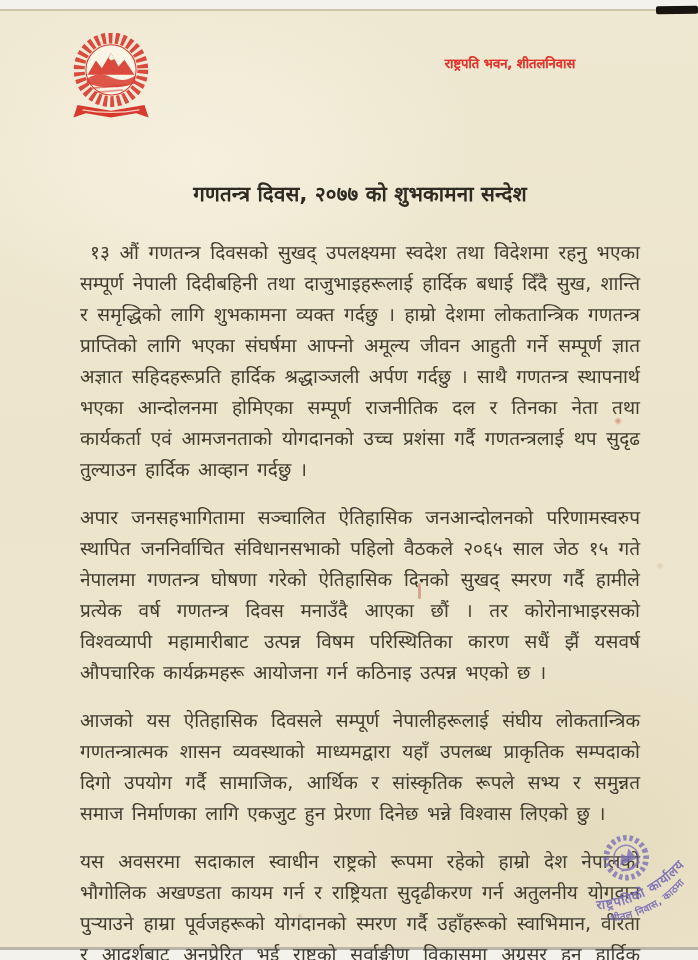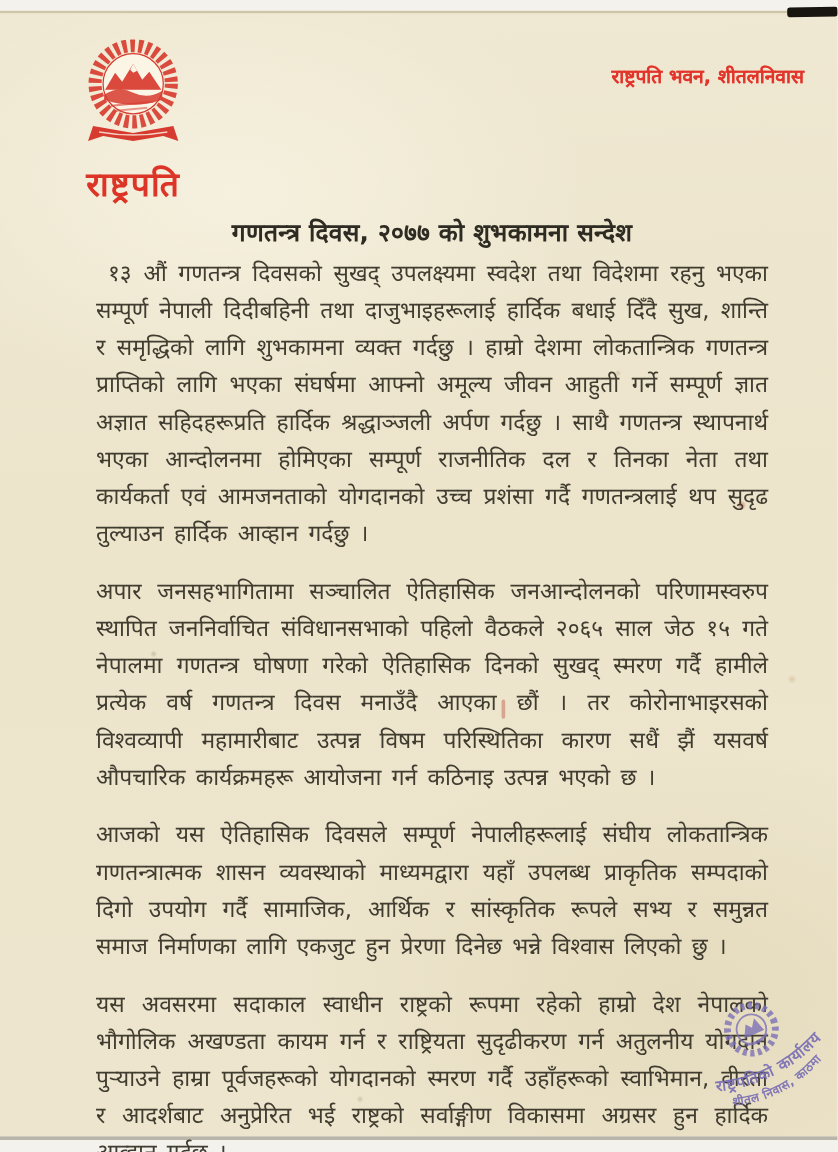--- a/index.html
+++ b/index.html
@@ -52,35 +52,35 @@
     color: #dd3428;
     font-size: 28px;
     font-weight: 700;
     letter-spacing: 1px;
     white-space: nowrap;
   }
   .address {
     position: absolute;
     right: 28px; top: 38px;
     width: 320px;
-    text-align: right;
+    text-align: center;
     color: #e2342b;
-    font-size: 16px;
+    font-size: 13px;
     font-weight: 700;
     line-height: 30px;
     text-shadow: 0 0 .4px rgba(226,52,43,.6);
   }
   
   .body-column {
     position: absolute;
     left: 80px; top: 168px;
     width: 560px;
   }
   .title {
-    margin: 0 0 6px 0;
+    margin: 0 0 30px 0;
     text-align: center;
     color: #2e2b23;
     font-size: 20.5px;
     font-weight: 700;
     letter-spacing: .2px;
   }
   .para {
     margin: 0 0 17px 0;
     color: #403c30;
     font-size: 19px;
@@ -126,21 +126,20 @@
         <path d="M47 30 L50 24 L54 31 L50 33 Z" fill="#fbf5e6"></path>
 
         <path d="M21 55 Q36 45 50 53 Q65 60 79 51 L79 60 Q50 70 21 60 Z" fill="#d73a2e" opacity="0.85"></path>
 
         <path d="M28 66 L70 62" stroke="#d73a2e" stroke-width="2" opacity="0.6"></path>
         <path d="M33 71 L64 68" stroke="#d73a2e" stroke-width="2" opacity="0.5"></path>
 
         <path d="M10 86 L50 93 L90 86 L95 101 L80 96 L50 101 L20 96 L5 101 Z" fill="#d73a2e"></path>
         <path d="M16 92 Q50 98 84 92" stroke="#fbf5e6" stroke-width="1.6" fill="none" opacity="0.8"></path>
       </svg>
-      <div class="emblem-caption">राष्ट्रपति</div>
     </div>
 
     <div class="address">
       <div>राष्ट्रपति भवन, शीतलनिवास</div>
     </div>
 
     <main class="body-column">
       <h1 class="title">गणतन्त्र दिवस, २०७७ को शुभकामना सन्देश</h1>
       <p class="para indent">१३ औं गणतन्त्र दिवसको सुखद् उपलक्ष्यमा स्वदेश तथा विदेशमा रहनु भएका सम्पूर्ण नेपाली दिदीबहिनी तथा दाजुभाइहरूलाई हार्दिक बधाई दिँदै सुख, शान्ति र समृद्धिको लागि शुभकामना व्यक्त गर्दछु । हाम्रो देशमा लोकतान्त्रिक गणतन्त्र प्राप्तिको लागि भएका संघर्षमा आफ्नो अमूल्य जीवन आहुती गर्ने सम्पूर्ण ज्ञात अज्ञात सहिदहरूप्रति हार्दिक श्रद्धाञ्जली अर्पण गर्दछु । साथै गणतन्त्र स्थापनार्थ भएका आन्दोलनमा होमिएका सम्पूर्ण राजनीतिक दल र तिनका नेता तथा कार्यकर्ता एवं आमजनताको योगदानको उच्च प्रशंसा गर्दै गणतन्त्रलाई थप सुदृढ तुल्याउन हार्दिक आव्हान गर्दछु ।</p>
       <p class="para">अपार जनसहभागितामा सञ्चालित ऐतिहासिक जनआन्दोलनको परिणामस्वरुप स्थापित जननिर्वाचित संविधानसभाको पहिलो वैठकले २०६५ साल जेठ १५ गते नेपालमा गणतन्त्र घोषणा गरेको ऐतिहासिक दिनको सुखद् स्मरण गर्दै हामीले प्रत्येक वर्ष गणतन्त्र दिवस मनाउँदै आएका छौं । तर कोरोनाभाइरसको विश्वव्यापी महामारीबाट उत्पन्न विषम परिस्थितिका कारण सधैं झैं यसवर्ष औपचारिक कार्यक्रमहरू आयोजना गर्न कठिनाइ उत्पन्न भएको छ ।</p>

